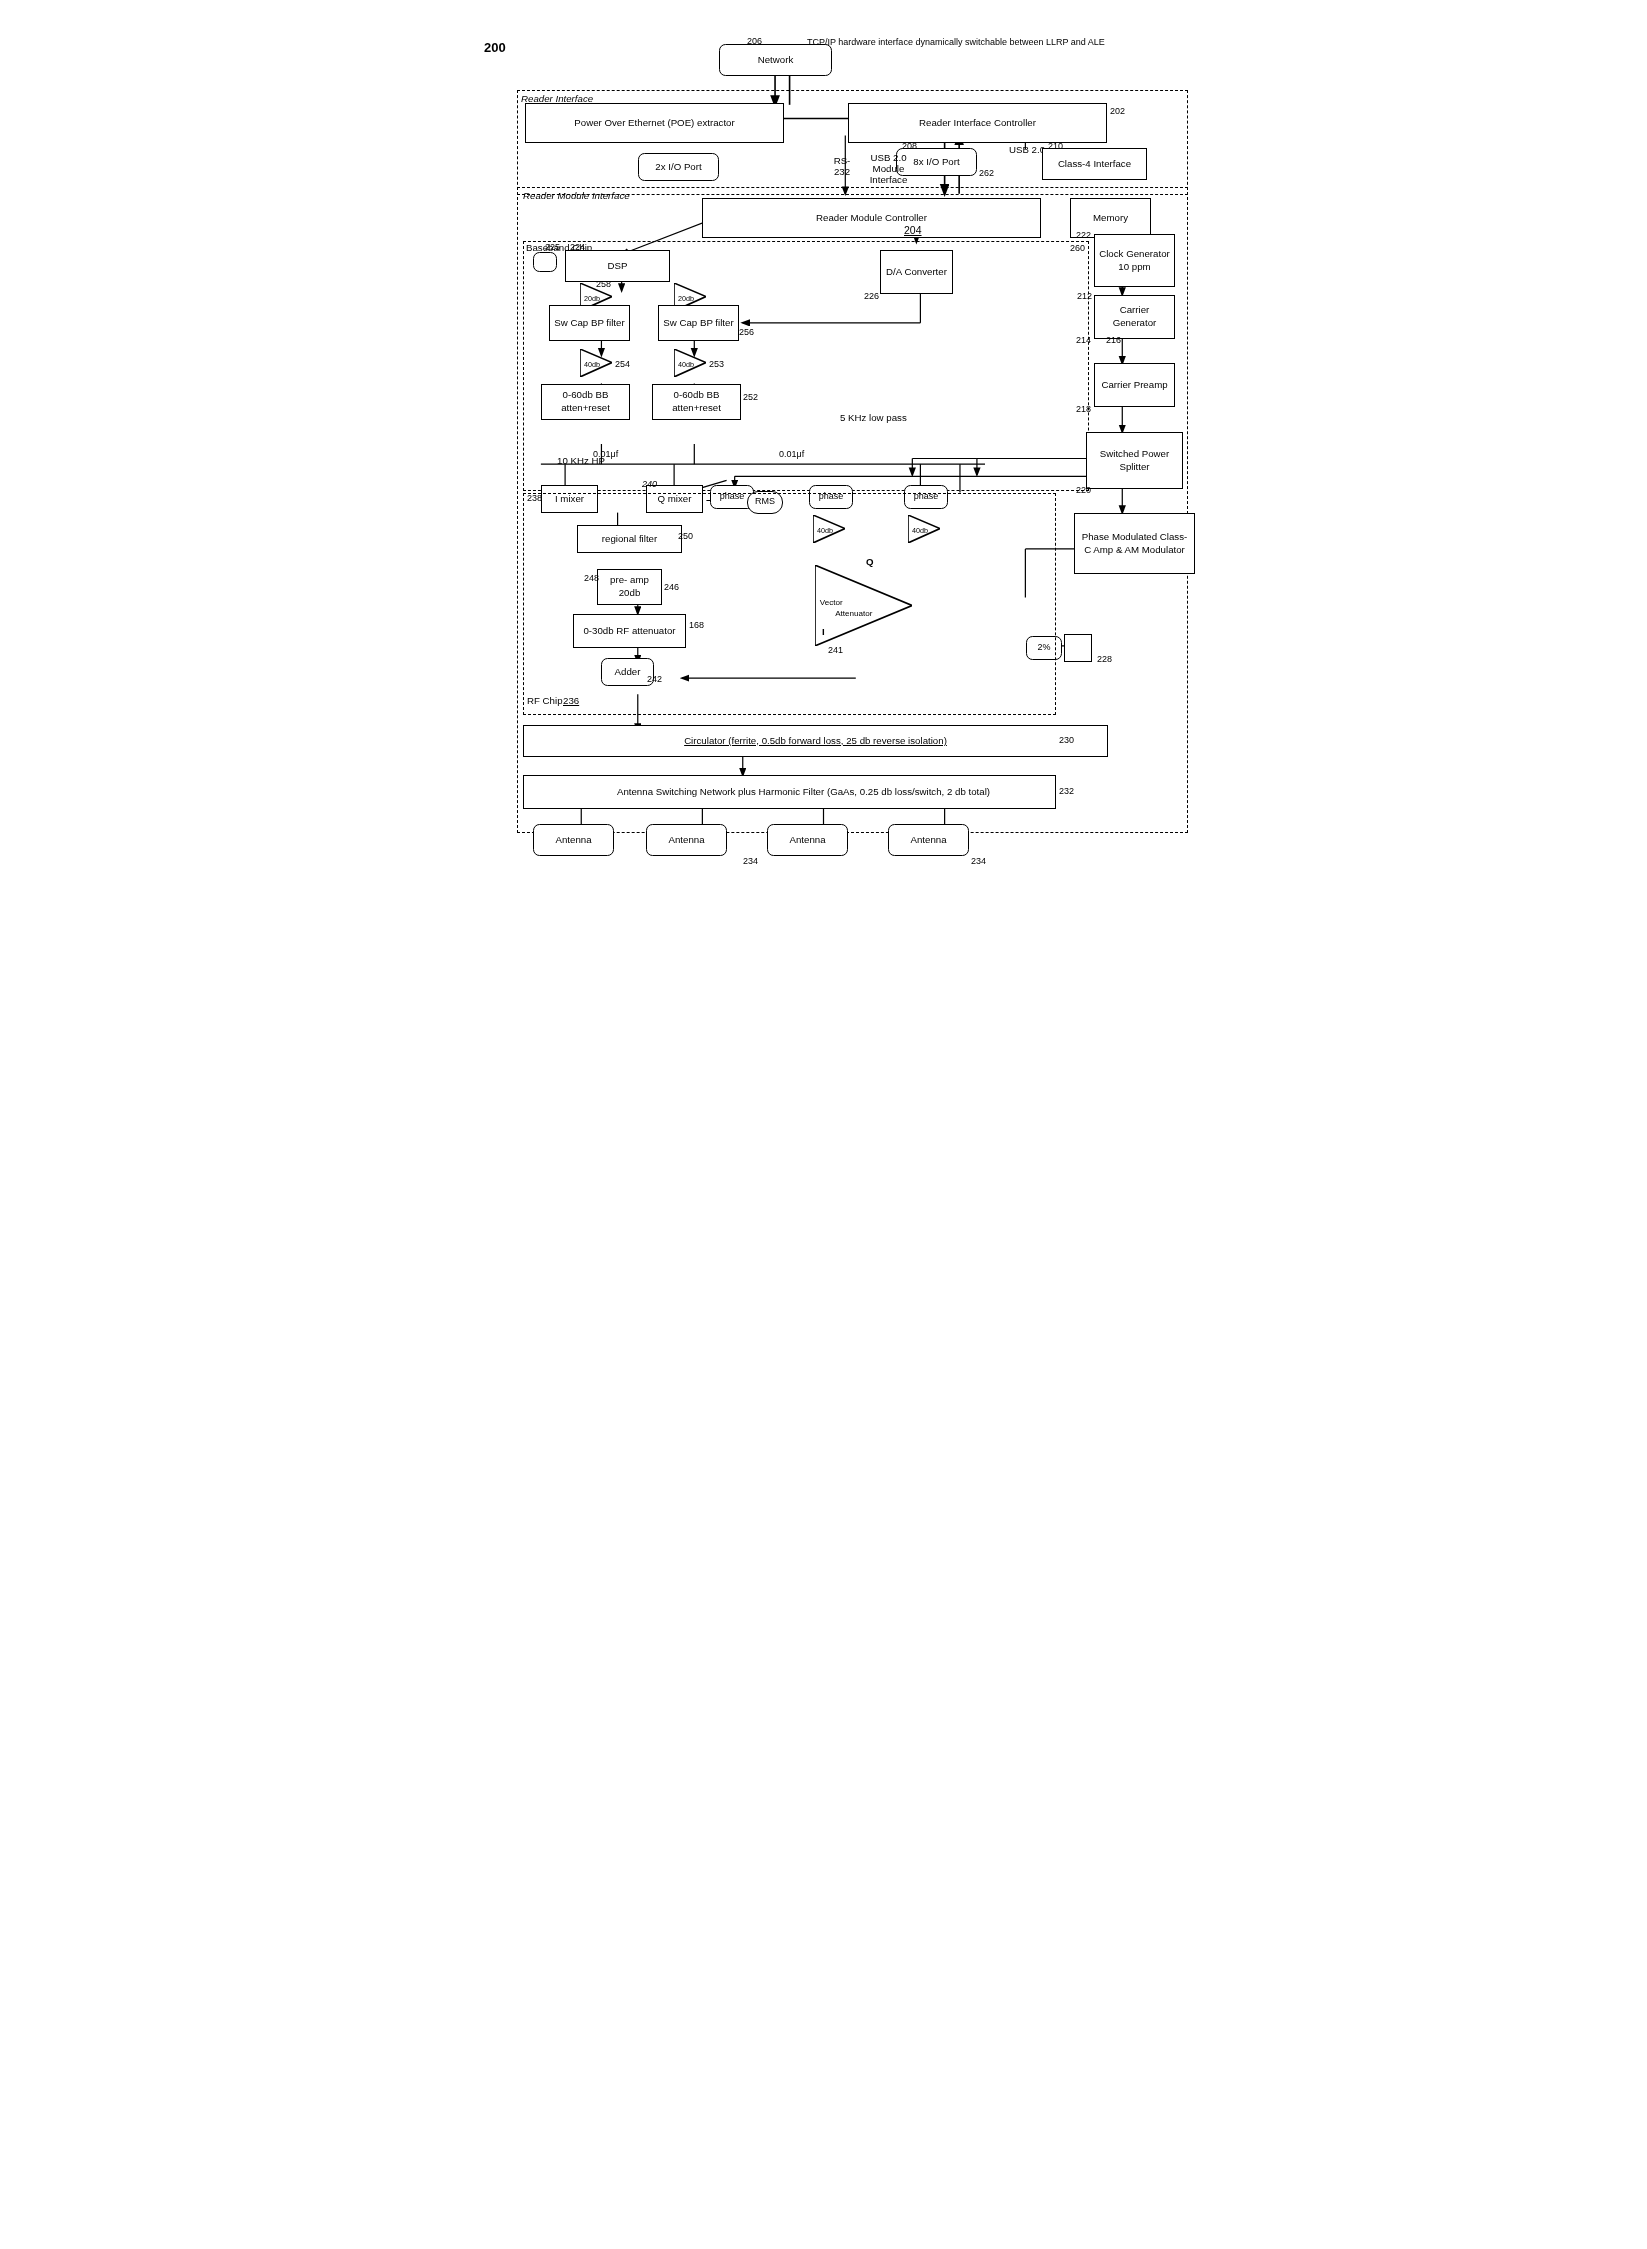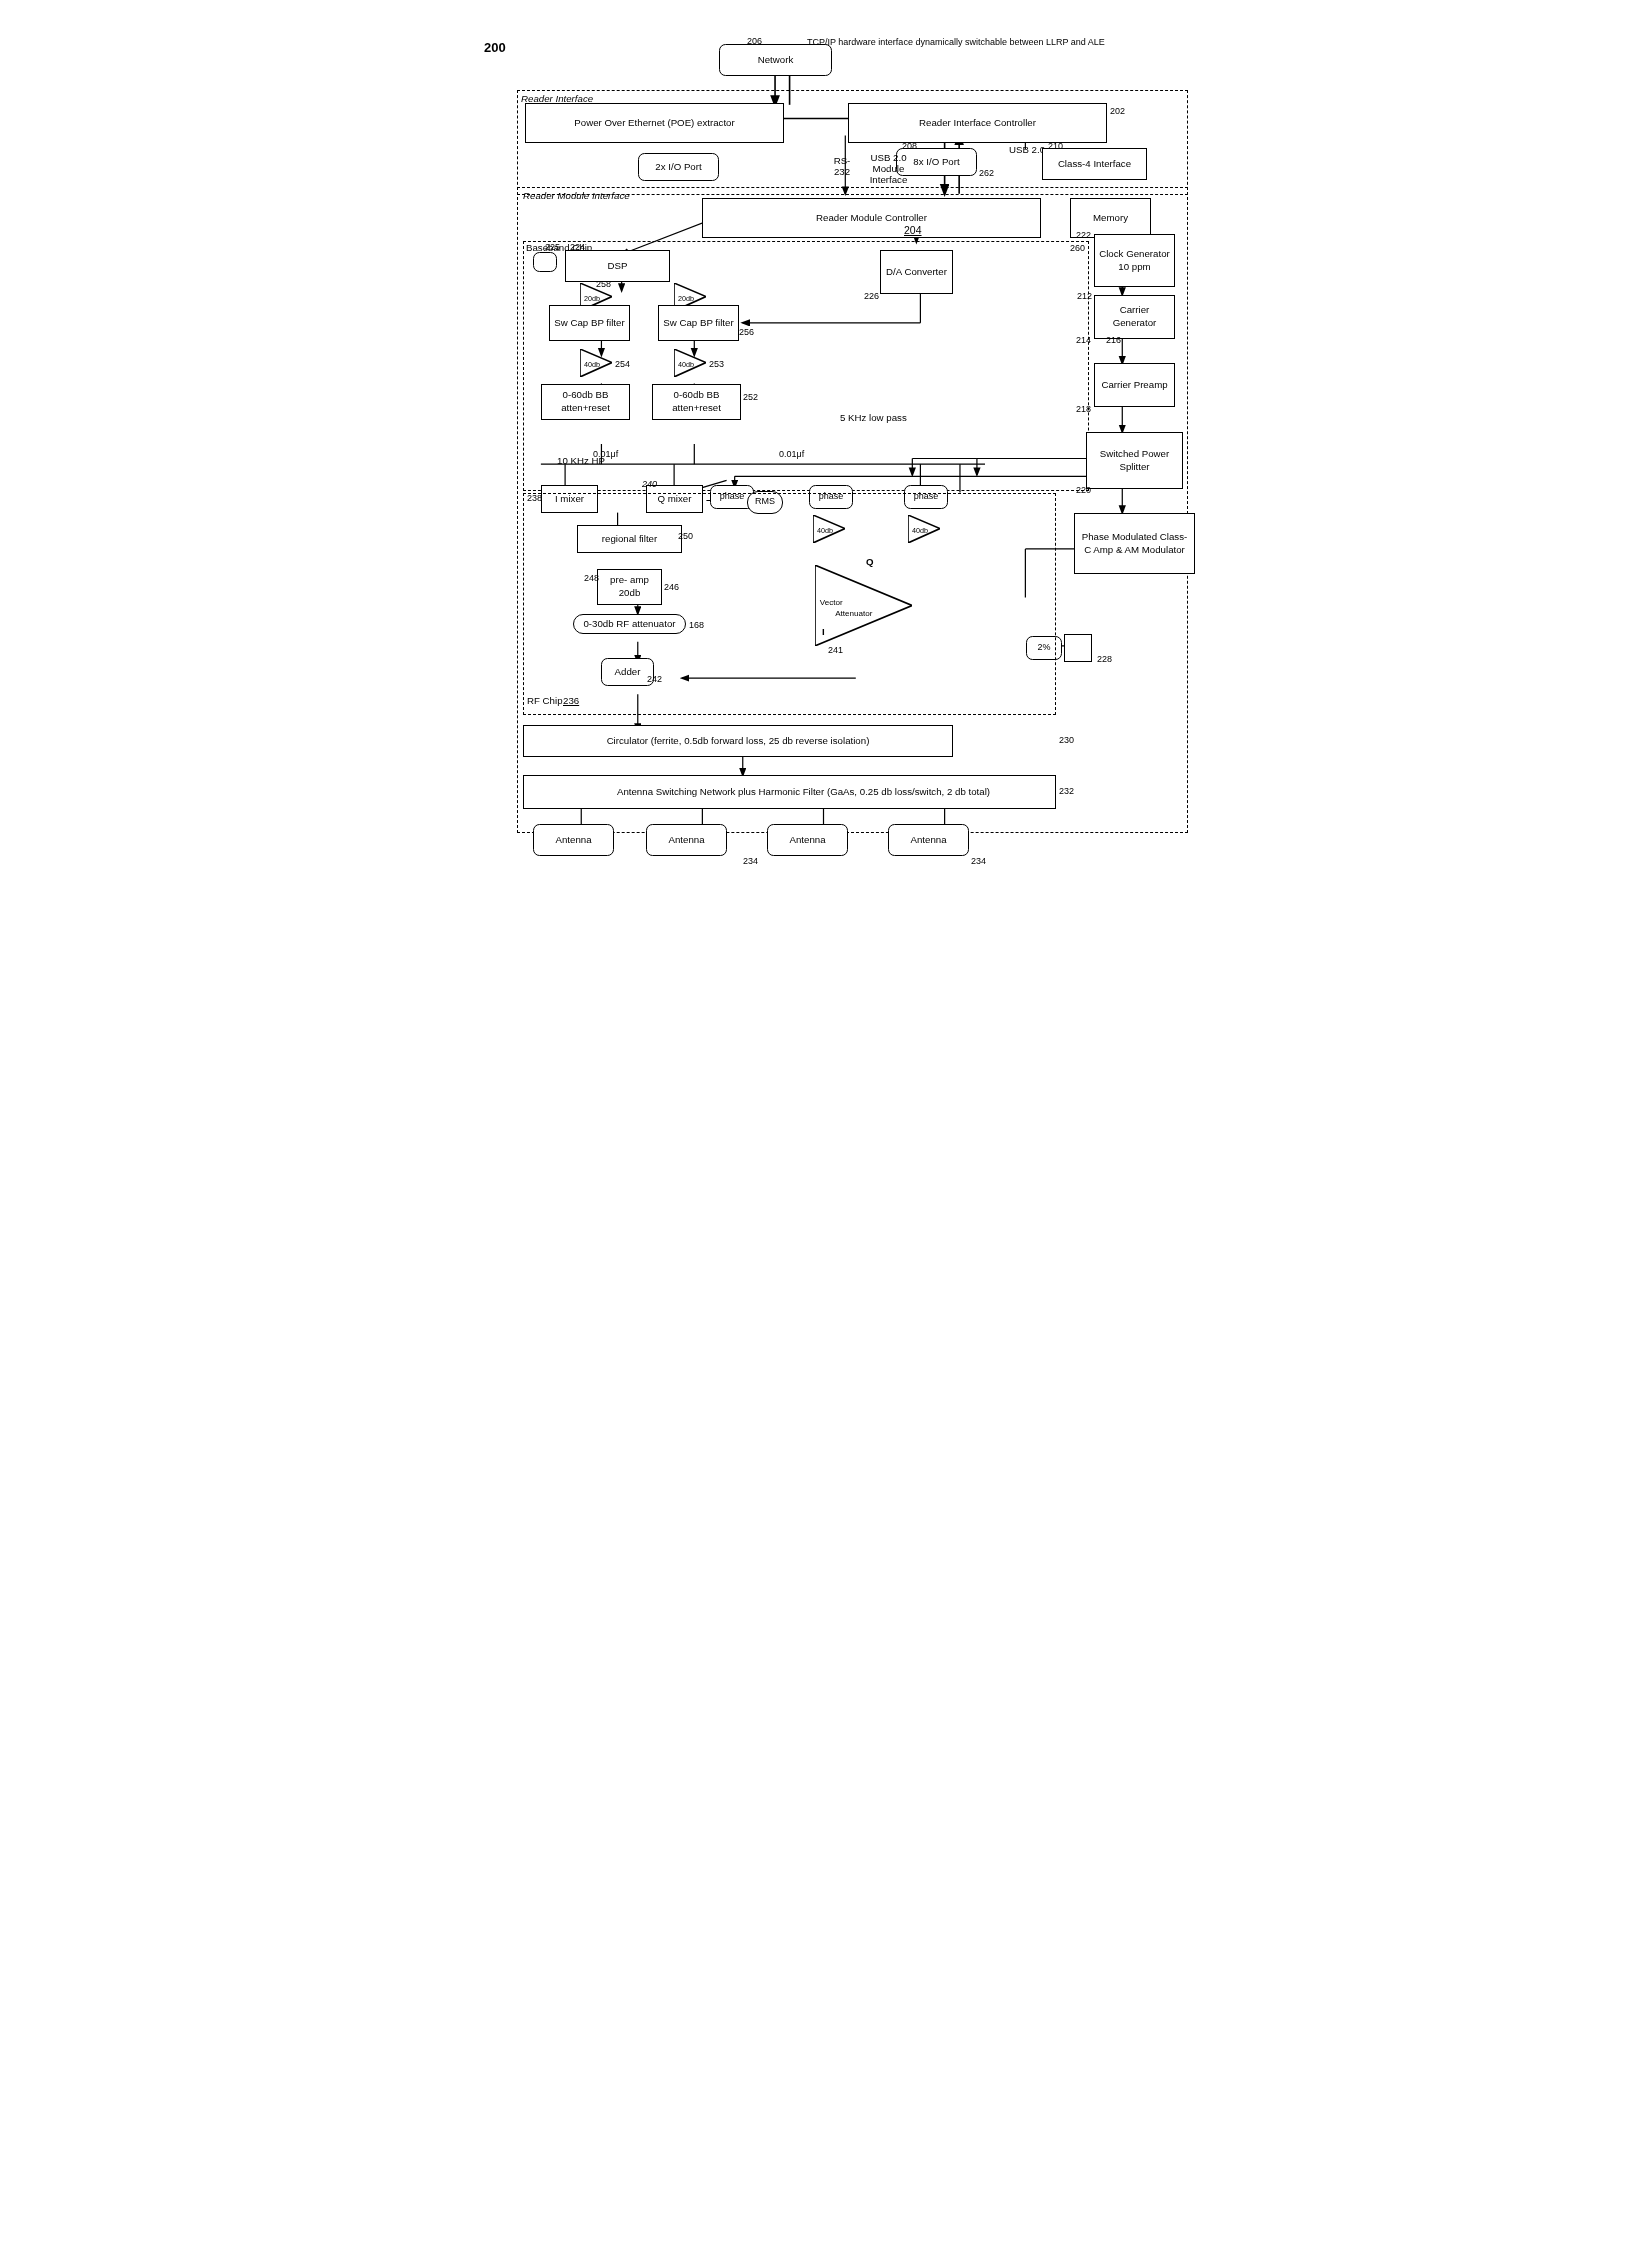--- a/index.html
+++ b/index.html
@@ -318,21 +318,21 @@
   <div class="box rounded" style="left:287px; top:475px; width:36px; height:22.6px; font-size:9px;border-radius:11px;">RMS</div>
 
   <div class="box" style="left:117px; top:509px; width:105px; height:28px;">regional filter</div>
   <div class="number-label" style="left:218px; top:515px;">250</div>
 
   <div class="box" style="left:137px; top:553px; width:65px; height:36px;">pre-
 amp 20db</div>
   <div class="number-label" style="left:124px; top:557px;">248</div>
   <div class="number-label" style="left:204px; top:566px;">246</div>
 
-  <div class="box" style="left:113px; top:598px; width:113px; height:20px;border-radius:11px;">0-30db RF attenuator</div>
+  <div class="box" style="left:113px; top:598px; width:113px; height:34px;">0-30db RF attenuator</div>
   <div class="number-label" style="left:229px; top:604px;">168</div>
 
   <div class="box rounded" style="left:141px; top:642px; width:53px; height:28px;">Adder</div>
   <div class="number-label" style="left:187px; top:658px;">242</div>
 
   <div class="box rounded" style="left:349px; top:469px; width:44px; height:24px; font-size:9px;">phase</div>
 
   <div class="box rounded" style="left:444px; top:469px; width:44px; height:24px; font-size:9px;">phase</div>
 
   <div style="position:absolute; left:353px; top:499px;">
@@ -364,21 +364,21 @@
 
   <div class="box rounded" style="left:566px; top:620px; width:36px; height:24px; font-size:9px;">2%</div>
 
   <div class="box" style="left:604px; top:618px; width:28px; height:28px;"></div>
   <div class="number-label" style="left:637px; top:638px;">228</div>
 
   <div class="dashed-border" style="left:63px; top:477px; width:533px; height:222px;"></div>
   <div style="position:absolute; left:67px; top:679px; font-size:9.7px;">RF Chip</div>
   <div style="position:absolute; left:103px; top:679px; font-size:9.7px; text-decoration:underline;">236</div>
 
-  <div class="box" style="left:63px; top:709px; width:430px; height:32px;">Circulator (ferrite, 0.5db forward loss, 25 db reverse isolation)</div>
+  <div class="box" style="left:63px; top:709px; width:585px; height:32px;text-decoration:underline;">Circulator (ferrite, 0.5db forward loss, 25 db reverse isolation)</div>
   <div class="number-label" style="left:599px; top:719px;">230</div>
 
   <div class="box" style="left:63px; top:759px; width:533px; height:34px;padding-left:32px;">Antenna Switching Network plus Harmonic Filter (GaAs, 0.25 db loss/switch, 2 db total)</div>
   <div class="number-label" style="left:599px; top:770px;">232</div>
 
   <div class="box rounded" style="left:73px; top:808px; width:81px; height:32px;">Antenna</div>
   <div class="box rounded" style="left:186px; top:808px; width:81px; height:32px;">Antenna</div>
   <div class="box rounded" style="left:307px; top:808px; width:81px; height:32px;">Antenna</div>
   <div class="box rounded" style="left:428px; top:808px; width:81px; height:32px;">Antenna</div>
   <div class="number-label" style="left:283px; top:840px;">234</div>

